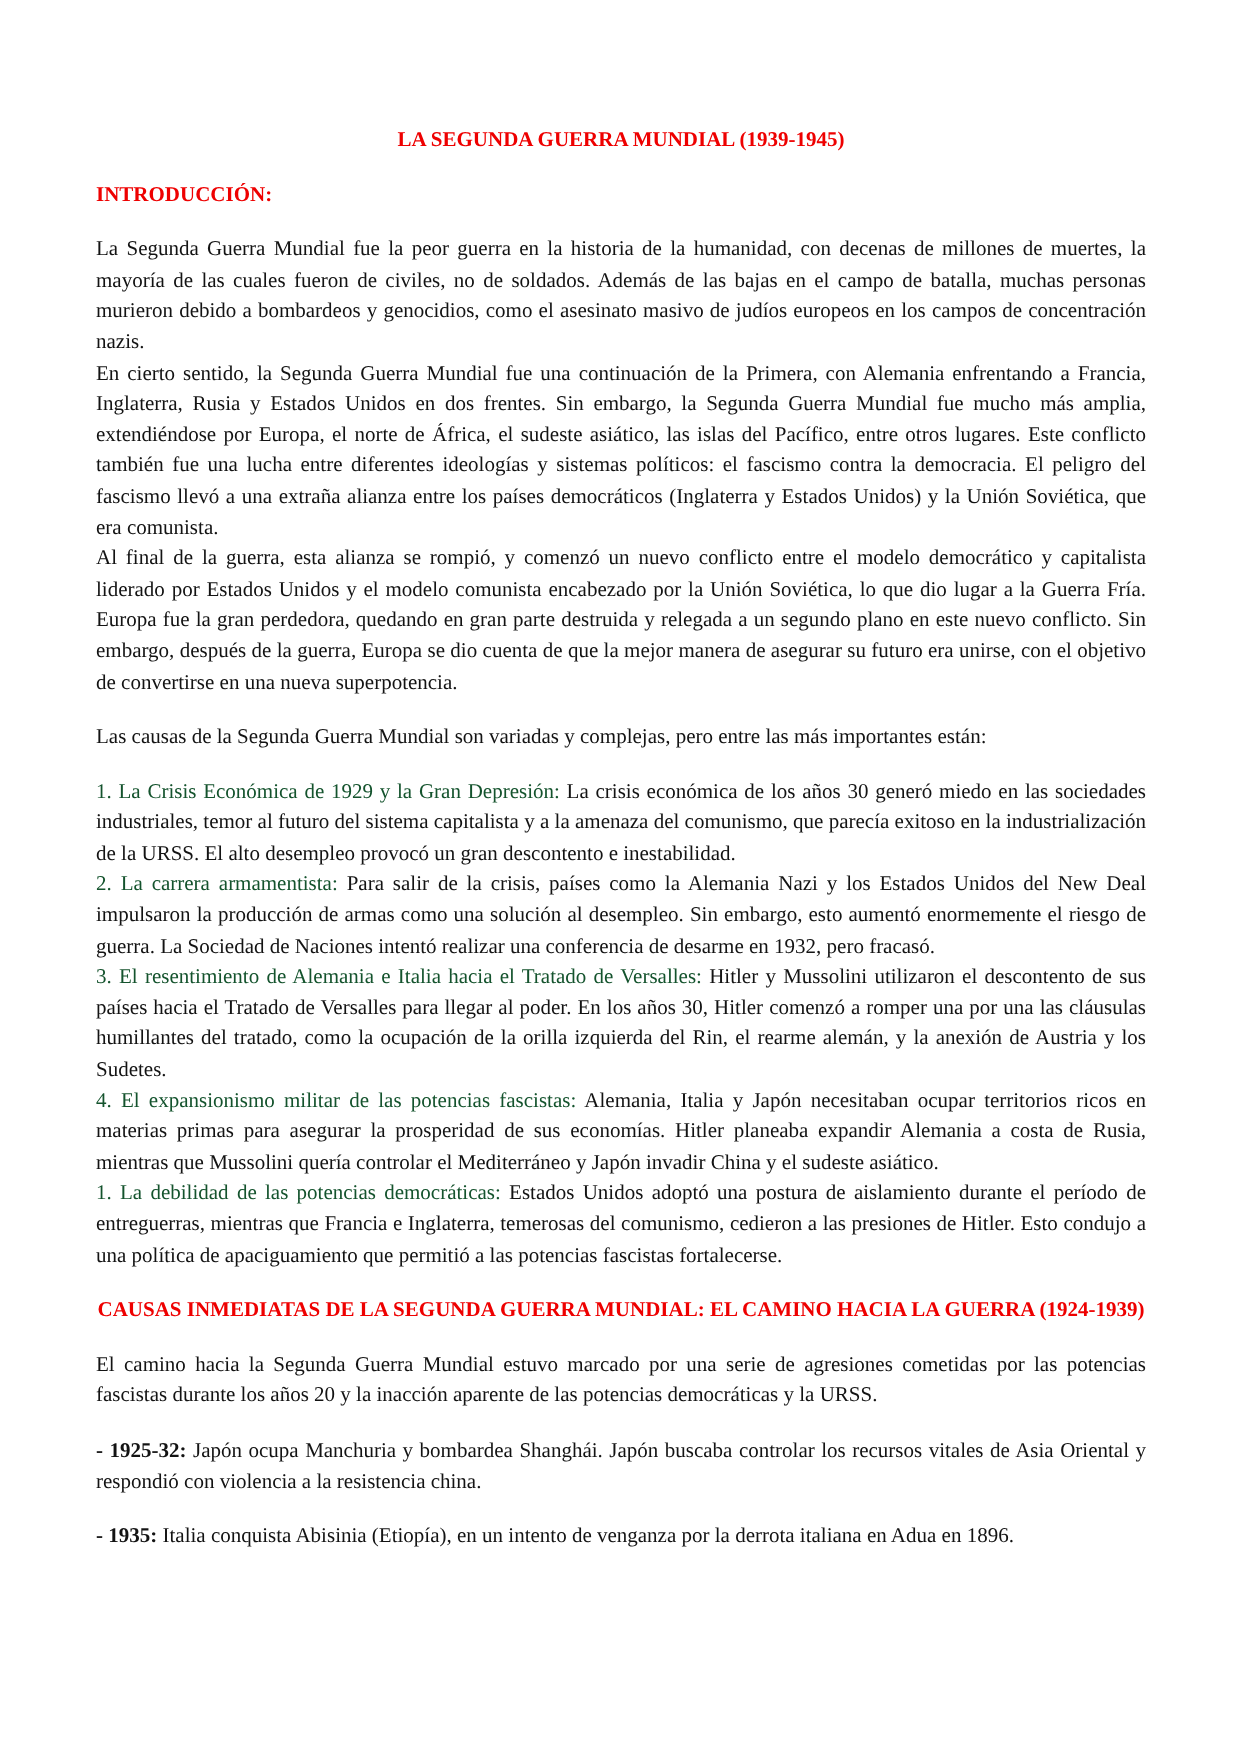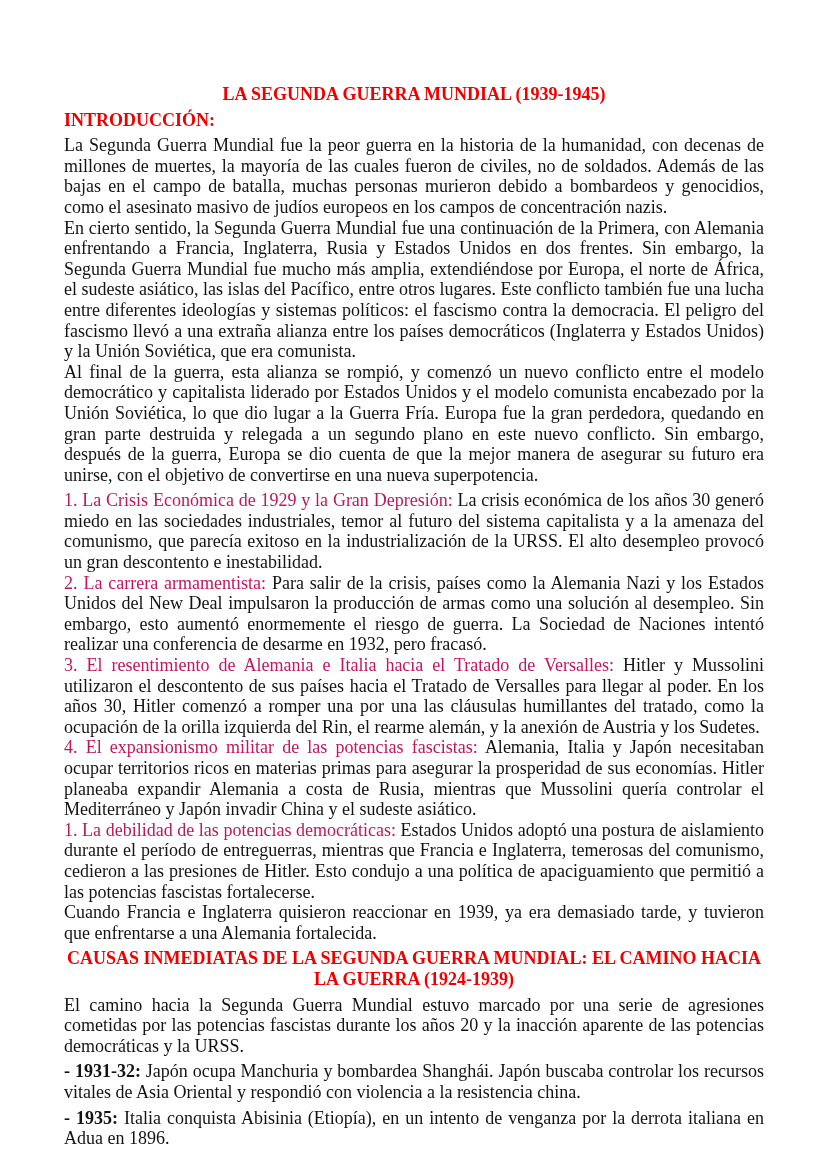--- a/index.html
+++ b/index.html
@@ -15,59 +15,59 @@
     font-size: 14.6px;
     line-height: 20.6px;
     color: #131313;
   }
   .page {
     width: 828px;
     min-height: 1170px;
     padding: 84px 64px 30px 64px;
     background: #ffffff;
   }
-  h1, h2, p { margin: 0; padding: 0; font-size: 18px; }
+  h1, h2, p { margin: 0; padding: 0; font-size: 14px; }
   .heading {
     color: #ee0000;
     font-weight: bold;
   }
   .center { text-align: center; }
   .left { text-align: left; }
   .para { text-align: justify; }
-  .red { color: #be185d; }
+  .red { color: #14532d; }
   .bold { font-weight: bold; }
-  .mt { margin-top: 5px; }
+  .mt { margin-top: 16px; }
 </style>
 </head>
 <body>
 
 <div class="page">
 
   <h1 class="heading center">LA SEGUNDA GUERRA MUNDIAL (1939-1945)</h1>
 
   <h2 class="heading left mt">INTRODUCCIÓN:</h2>
 
   <div class="mt">
     <p class="para">La Segunda Guerra Mundial fue la peor guerra en la historia de la humanidad, con decenas de millones de muertes, la mayoría de las cuales fueron de civiles, no de soldados. Además de las bajas en el campo de batalla, muchas personas murieron debido a bombardeos y genocidios, como el asesinato masivo de judíos europeos en los campos de concentración nazis.</p>
     <p class="para">En cierto sentido, la Segunda Guerra Mundial fue una continuación de la Primera, con Alemania enfrentando a Francia, Inglaterra, Rusia y Estados Unidos en dos frentes. Sin embargo, la Segunda Guerra Mundial fue mucho más amplia, extendiéndose por Europa, el norte de África, el sudeste asiático, las islas del Pacífico, entre otros lugares. Este conflicto también fue una lucha entre diferentes ideologías y sistemas políticos: el fascismo contra la democracia. El peligro del fascismo llevó a una extraña alianza entre los países democráticos (Inglaterra y Estados Unidos) y la Unión Soviética, que era comunista.</p>
     <p class="para">Al final de la guerra, esta alianza se rompió, y comenzó un nuevo conflicto entre el modelo democrático y capitalista liderado por Estados Unidos y el modelo comunista encabezado por la Unión Soviética, lo que dio lugar a la Guerra Fría. Europa fue la gran perdedora, quedando en gran parte destruida y relegada a un segundo plano en este nuevo conflicto. Sin embargo, después de la guerra, Europa se dio cuenta de que la mejor manera de asegurar su futuro era unirse, con el objetivo de convertirse en una nueva superpotencia.</p>
   </div>
 
 
+  <p class="para mt">Las causas de la Segunda Guerra Mundial son variadas y complejas, pero entre las más importantes están:</p>
 
   <div class="mt">
     <p class="para"><span class="red">1. La Crisis Económica de 1929 y la Gran Depresión:</span><span> La crisis económica de los años 30 generó miedo en las sociedades industriales, temor al futuro del sistema capitalista y a la amenaza del comunismo, que parecía exitoso en la industrialización de la URSS. El alto desempleo provocó un gran descontento e inestabilidad.</span></p>
     <p class="para"><span class="red">2. La carrera armamentista:</span><span> Para salir de la crisis, países como la Alemania Nazi y los Estados Unidos del New Deal impulsaron la producción de armas como una solución al desempleo. Sin embargo, esto aumentó enormemente el riesgo de guerra. La Sociedad de Naciones intentó realizar una conferencia de desarme en 1932, pero fracasó.</span></p>
     <p class="para"><span class="red">3. El resentimiento de Alemania e Italia hacia el Tratado de Versalles:</span><span> Hitler y Mussolini utilizaron el descontento de sus países hacia el Tratado de Versalles para llegar al poder. En los años 30, Hitler comenzó a romper una por una las cláusulas humillantes del tratado, como la ocupación de la orilla izquierda del Rin, el rearme alemán, y la anexión de Austria y los Sudetes.</span></p>
     <p class="para"><span class="red">4. El expansionismo militar de las potencias fascistas:</span><span> Alemania, Italia y Japón necesitaban ocupar territorios ricos en materias primas para asegurar la prosperidad de sus economías. Hitler planeaba expandir Alemania a costa de Rusia, mientras que Mussolini quería controlar el Mediterráneo y Japón invadir China y el sudeste asiático.</span></p>
     <p class="para"><span class="red">1. La debilidad de las potencias democráticas:</span><span> Estados Unidos adoptó una postura de aislamiento durante el período de entreguerras, mientras que Francia e Inglaterra, temerosas del comunismo, cedieron a las presiones de Hitler. Esto condujo a una política de apaciguamiento que permitió a las potencias fascistas fortalecerse.</span></p>
-    <p class="para">Cuando Francia e Inglaterra quisieron reaccionar en 1939, ya era demasiado tarde, y tuvieron que enfrentarse a una Alemania fortalecida.</p>
   </div>
 
   <h2 class="heading center mt">CAUSAS INMEDIATAS DE LA SEGUNDA GUERRA MUNDIAL: EL CAMINO HACIA LA GUERRA (1924-1939)</h2>
 
   <p class="para mt">El camino hacia la Segunda Guerra Mundial estuvo marcado por una serie de agresiones cometidas por las potencias fascistas durante los años 20 y la inacción aparente de las potencias democráticas y la URSS.</p>
 
-  <p class="para mt"><span class="bold">- 1931-32:</span><span> Japón ocupa Manchuria y bombardea Shanghái. Japón buscaba controlar los recursos vitales de Asia Oriental y respondió con violencia a la resistencia china.</span></p>
+  <p class="para mt"><span class="bold">- 1925-32:</span><span> Japón ocupa Manchuria y bombardea Shanghái. Japón buscaba controlar los recursos vitales de Asia Oriental y respondió con violencia a la resistencia china.</span></p>
 
   <p class="para mt"><span class="bold">- 1935:</span><span> Italia conquista Abisinia (Etiopía), en un intento de venganza por la derrota italiana en Adua en 1896.</span></p>
 
 </div>
 
 </body></html>

